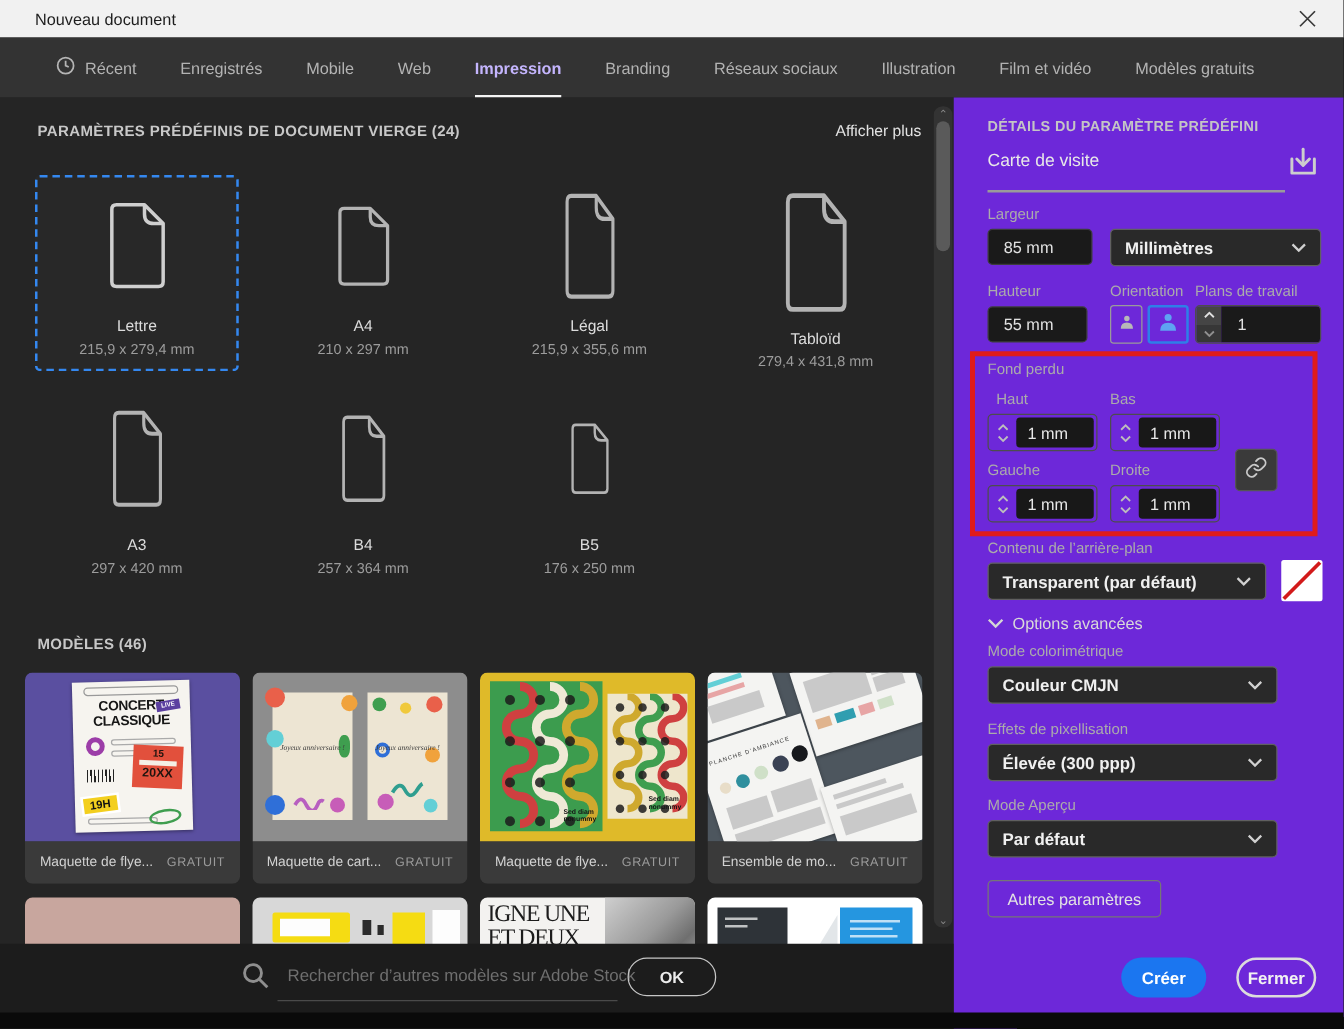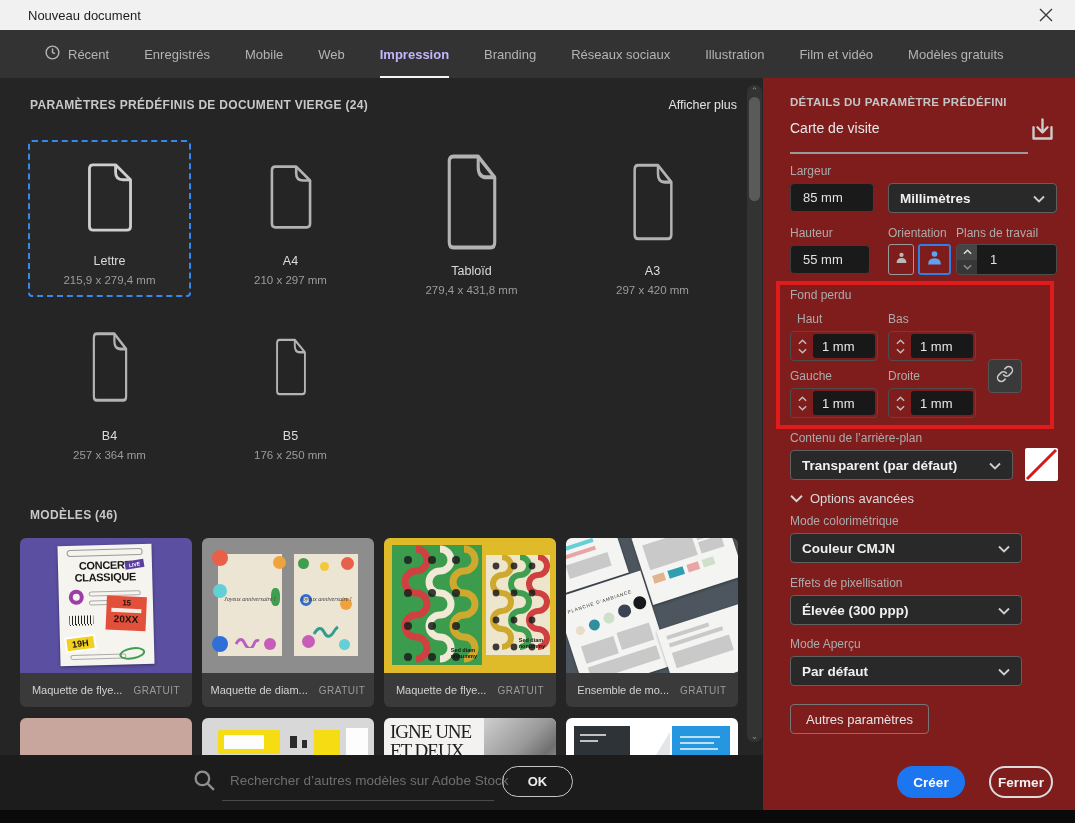--- a/index.html
+++ b/index.html
@@ -111,21 +111,21 @@
   .search-strip .sunderline{position:absolute;left:222px;top:45px;width:272px;height:1px;background:#4a4a4a}
   .search-strip .okbtn{position:absolute;left:502px;top:11px;width:71px;height:31px;border:1.5px solid #c6c6c6;border-radius:16px;
             display:flex;align-items:center;justify-content:center;font-size:13px;font-weight:600;color:#ececec;cursor:pointer}
 
   
   .scrollbar{position:absolute;left:747px;top:85px;width:15px;height:657px;background:#333333;border-radius:7px;z-index:2}
   .sb-thumb{position:absolute;left:2px;top:12px;width:11px;height:104px;background:#5a5a5a;border-radius:6px}
   .sb-arrow{position:absolute;left:0;width:15px;text-align:center;color:#8a8a8a;font-size:9px;line-height:10px}
 
   
-  .right{position:absolute;left:763px;top:78px;width:312px;height:745px;background:#7f1d1d}
+  .right{position:absolute;left:763px;top:78px;width:312px;height:745px;background:#6d28d9}
   .rp-header{position:absolute;left:27px;top:18px;font-size:11.5px;font-weight:700;letter-spacing:.3px;color:#c5c5c5}
   .name-value{position:absolute;left:27px;top:42px;font-size:14px;color:#e8e8e8}
   .name-underline{position:absolute;left:27px;top:74px;width:238px;height:1.5px;background:#9a9a9a}
   .save-icon{position:absolute;left:266px;top:38px;cursor:pointer}
   .rlabel{position:absolute;font-size:12px;color:#ababab}
   .rinput{position:absolute;height:29px;background:#1a1a1a;border:1px solid #3c3c3c;border-radius:4px;
           font-size:13px;color:#e2e2e2;display:flex;align-items:center;padding-left:12px;cursor:text}
   .rdd{position:absolute;height:30px;background:#292929;border:1px solid #606060;border-radius:4px;
        display:flex;align-items:center;justify-content:space-between;padding:0 11px;cursor:pointer}
   .rdd .ddv{font-size:13.5px;font-weight:600;color:#f0f0f0}
@@ -229,20 +229,30 @@
       <div class="preset-card">
         <div class="icon-box">
             <span><svg viewBox="0 0 60 80" width="52" height="70" fill="none" stroke="#b3b3b3" stroke-width="3" stroke-linejoin="round">
                 <path d="M12 5 H36 L52 21 V71 Q52 75 48 75 H12 Q8 75 8 71 V9 Q8 5 12 5 Z"></path>
                 <path d="M36 5 V13 Q36 21 44 21 H52"></path>
               </svg></span>
           </div>
         <div class="p-name">A4</div>
         <div class="p-dims">210 x 297 mm</div>
       </div>
+      <div class="preset-card">
+        <div class="icon-box">
+            <span><svg viewBox="0 0 60 80" width="50" height="92" preserveAspectRatio="none" fill="none" stroke="#b3b3b3" stroke-width="3" stroke-linejoin="round">
+                <path d="M12 5 H36 L52 21 V71 Q52 75 48 75 H12 Q8 75 8 71 V9 Q8 5 12 5 Z"></path>
+                <path d="M36 5 V13 Q36 21 44 21 H52"></path>
+              </svg></span>
+          </div>
+        <div class="p-name">Légal</div>
+        <div class="p-dims">215,9 x 355,6 mm</div>
+      </div>
       <div class="preset-card row2">
         <div class="icon-box">
             <span><svg viewBox="0 0 60 80" width="62" height="104" preserveAspectRatio="none" fill="none" stroke="#b3b3b3" stroke-width="3" stroke-linejoin="round">
                 <path d="M12 5 H36 L52 21 V71 Q52 75 48 75 H12 Q8 75 8 71 V9 Q8 5 12 5 Z"></path>
                 <path d="M36 5 V13 Q36 21 44 21 H52"></path>
               </svg></span>
           </div>
         <div class="p-name">Tabloïd</div>
         <div class="p-dims">279,4 x 431,8 mm</div>
       </div>
@@ -331,21 +341,21 @@
             <div class="blob" style="right:6px;top:44px;width:12px;height:12px;background:#f0a23c"></div>
             <div class="blob" style="left:8px;bottom:8px;width:13px;height:13px;background:#c75db8"></div>
             <div class="blob" style="right:8px;bottom:6px;width:11px;height:11px;background:#63cfd6"></div>
             <svg width="28" height="16" style="position:absolute;left:18px;bottom:18px">
                 <path d="M2 12 q6 -10 10 -2 q4 8 9 1 q3 -5 5 -6" fill="none" stroke="#2f9e8f" stroke-width="3"></path>
               </svg>
             <div class="btxt">Joyeux anniversaire !</div>
           </div>
         </div>
         <div class="tpl-label">
-          <span class="tpl-name">Maquette de diam...</span>
+          <span class="tpl-name">Maquette de cart...</span>
           <span class="tpl-badge">GRATUIT</span>
         </div>
       </div>
 
       <div class="tpl-card">
         <div class="thumb t3">
           <div class="pgreen">
             <svg width="90" height="120">
               <path d="M24 4 a11 11 0 0 1 0 22 a11 11 0 0 0 0 22 a11 11 0 0 1 0 22 a11 11 0 0 0 0 22 a11 11 0 0 1 0 22" fill="none" stroke="#cf4040" stroke-width="7"></path>
               <path d="M48 4 a11 11 0 0 1 0 22 a11 11 0 0 0 0 22 a11 11 0 0 1 0 22 a11 11 0 0 0 0 22 a11 11 0 0 1 0 22" fill="none" stroke="#efe9d6" stroke-width="7"></path>

